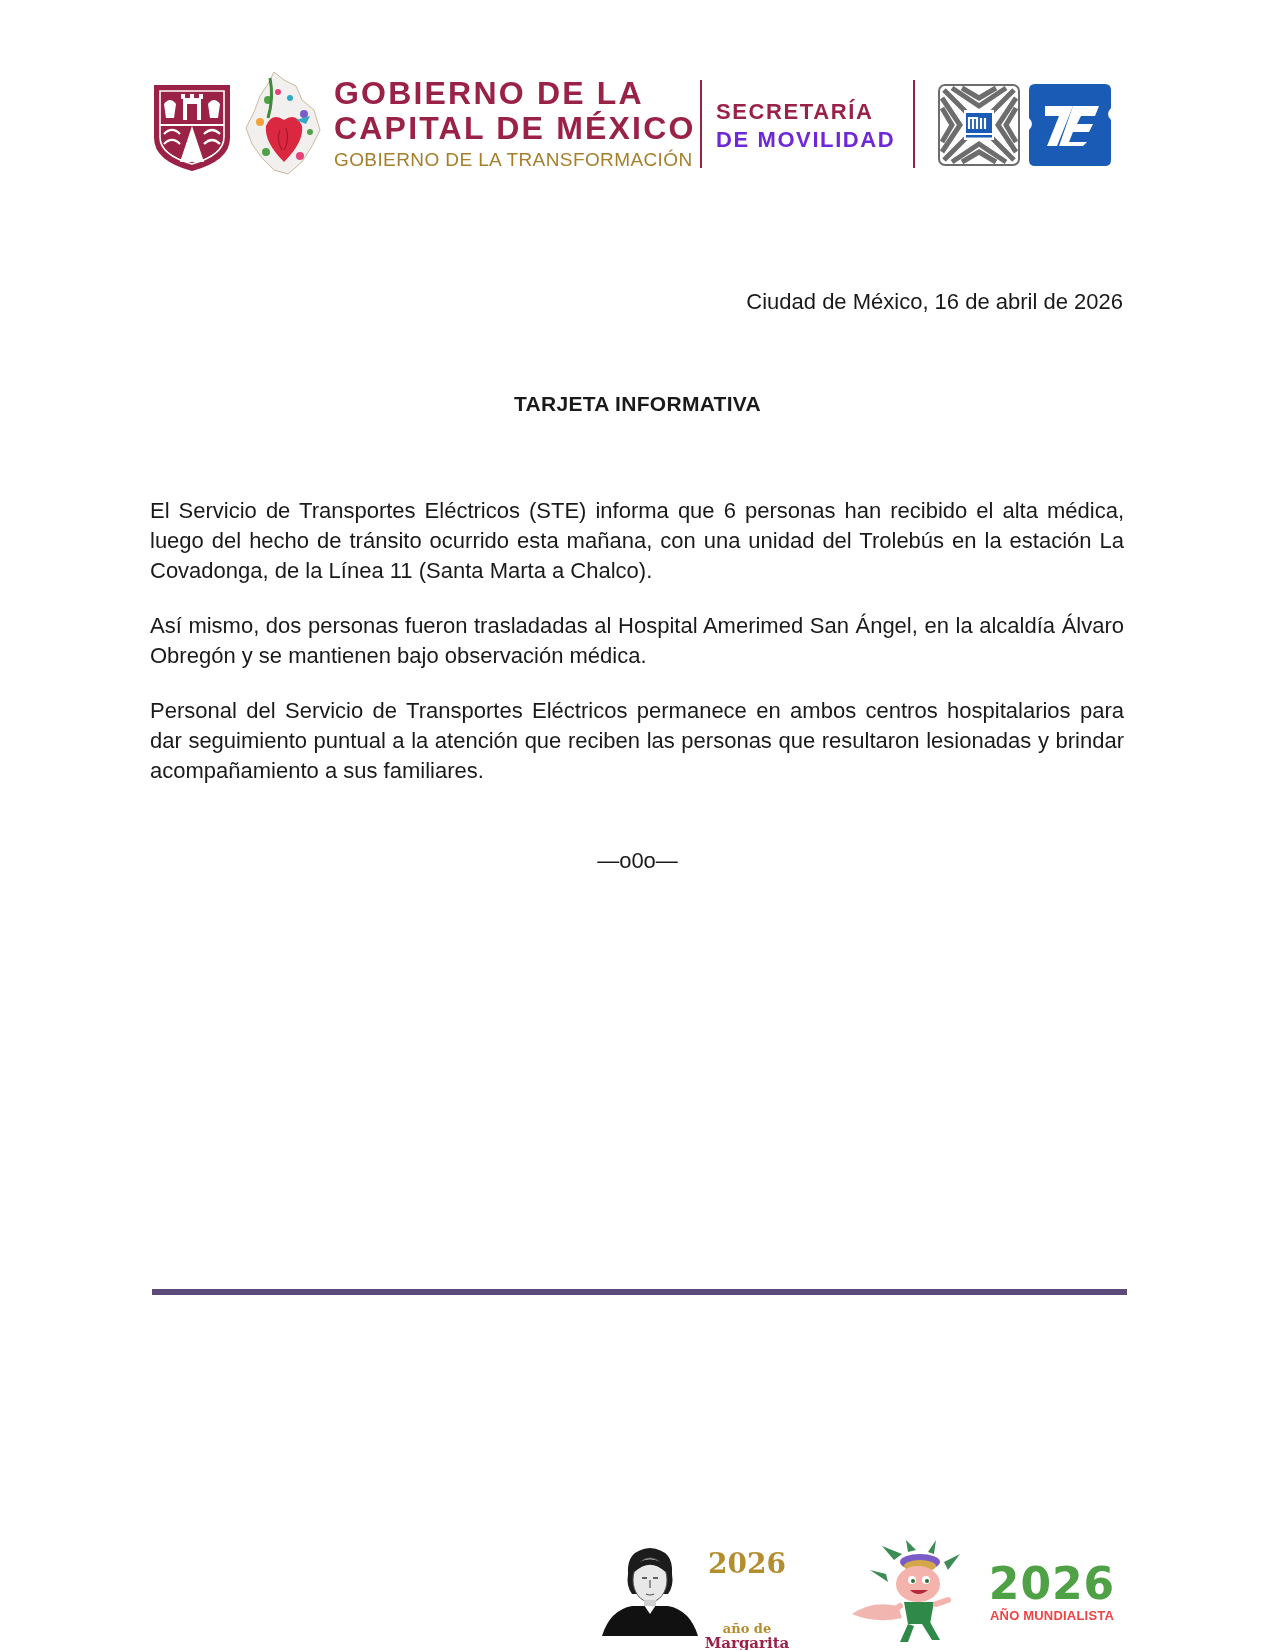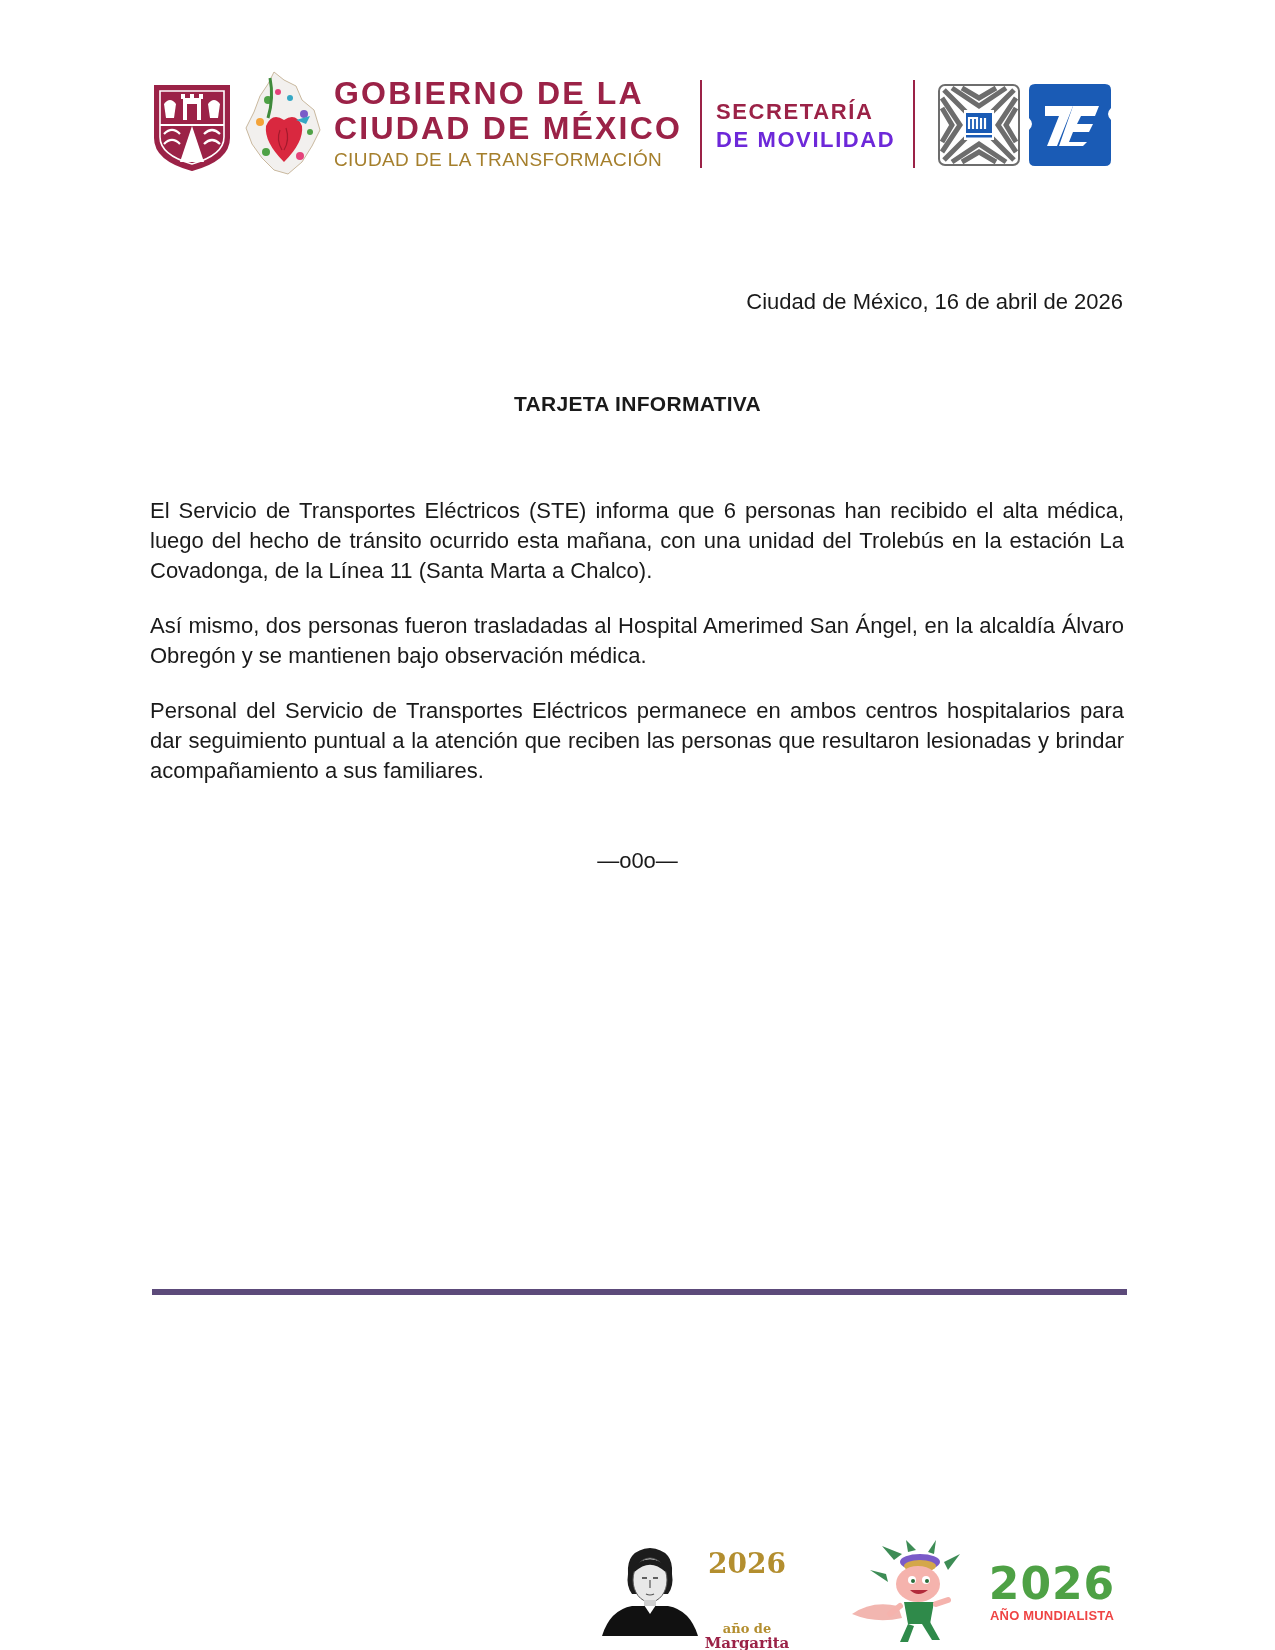--- a/index.html
+++ b/index.html
@@ -78,22 +78,22 @@
     <circle cx="56" cy="86" r="4" fill="#e5427a"></circle>
       <circle cx="46" cy="28" r="3" fill="#34a7c4"></circle>
     <path d="M26 8 q4 20 -2 40" stroke="#3f8a3b" stroke-width="3" fill="none"></path>
     <path d="M22 56 q6 -14 18 -6 q12 -8 18 6 q2 16 -18 36 q-20 -20 -18 -36 z" fill="#d9283f"></path>
     <path d="M36 60 q-4 10 2 20 M42 58 q4 12 -2 22" stroke="#a41a2c" stroke-width="1.2" fill="none"></path>
     <path d="M52 50 l14 -4 l-4 8 z" fill="#34a7c4"></path>
   </svg>
 
   <div class="gov-text">
     <div class="gov-line" style="color:#9b2247">GOBIERNO DE LA</div>
-    <div class="gov-line" style="color:#9b2247">CIUDAD DE MÉXICO</div>
-    <div class="gov-sub" style="color:#a57f2c">CIUDAD DE LA TRANSFORMACIÓN</div>
+    <div class="gov-line" style="color:#9b2247">CAPITAL DE MÉXICO</div>
+    <div class="gov-sub" style="color:#a57f2c">GOBIERNO DE LA TRANSFORMACIÓN</div>
   </div>
 
   <div class="vdiv vdiv1" style="background:#9b2247"></div>
 
   <div class="sec-text">
     <div class="sec-line" style="color:#9b2247">SECRETARÍA</div>
     <div class="sec-line" style="color:#6d28d9">DE MOVILIDAD</div>
   </div>
 
   <div class="vdiv vdiv2" style="background:#9b2247"></div>

